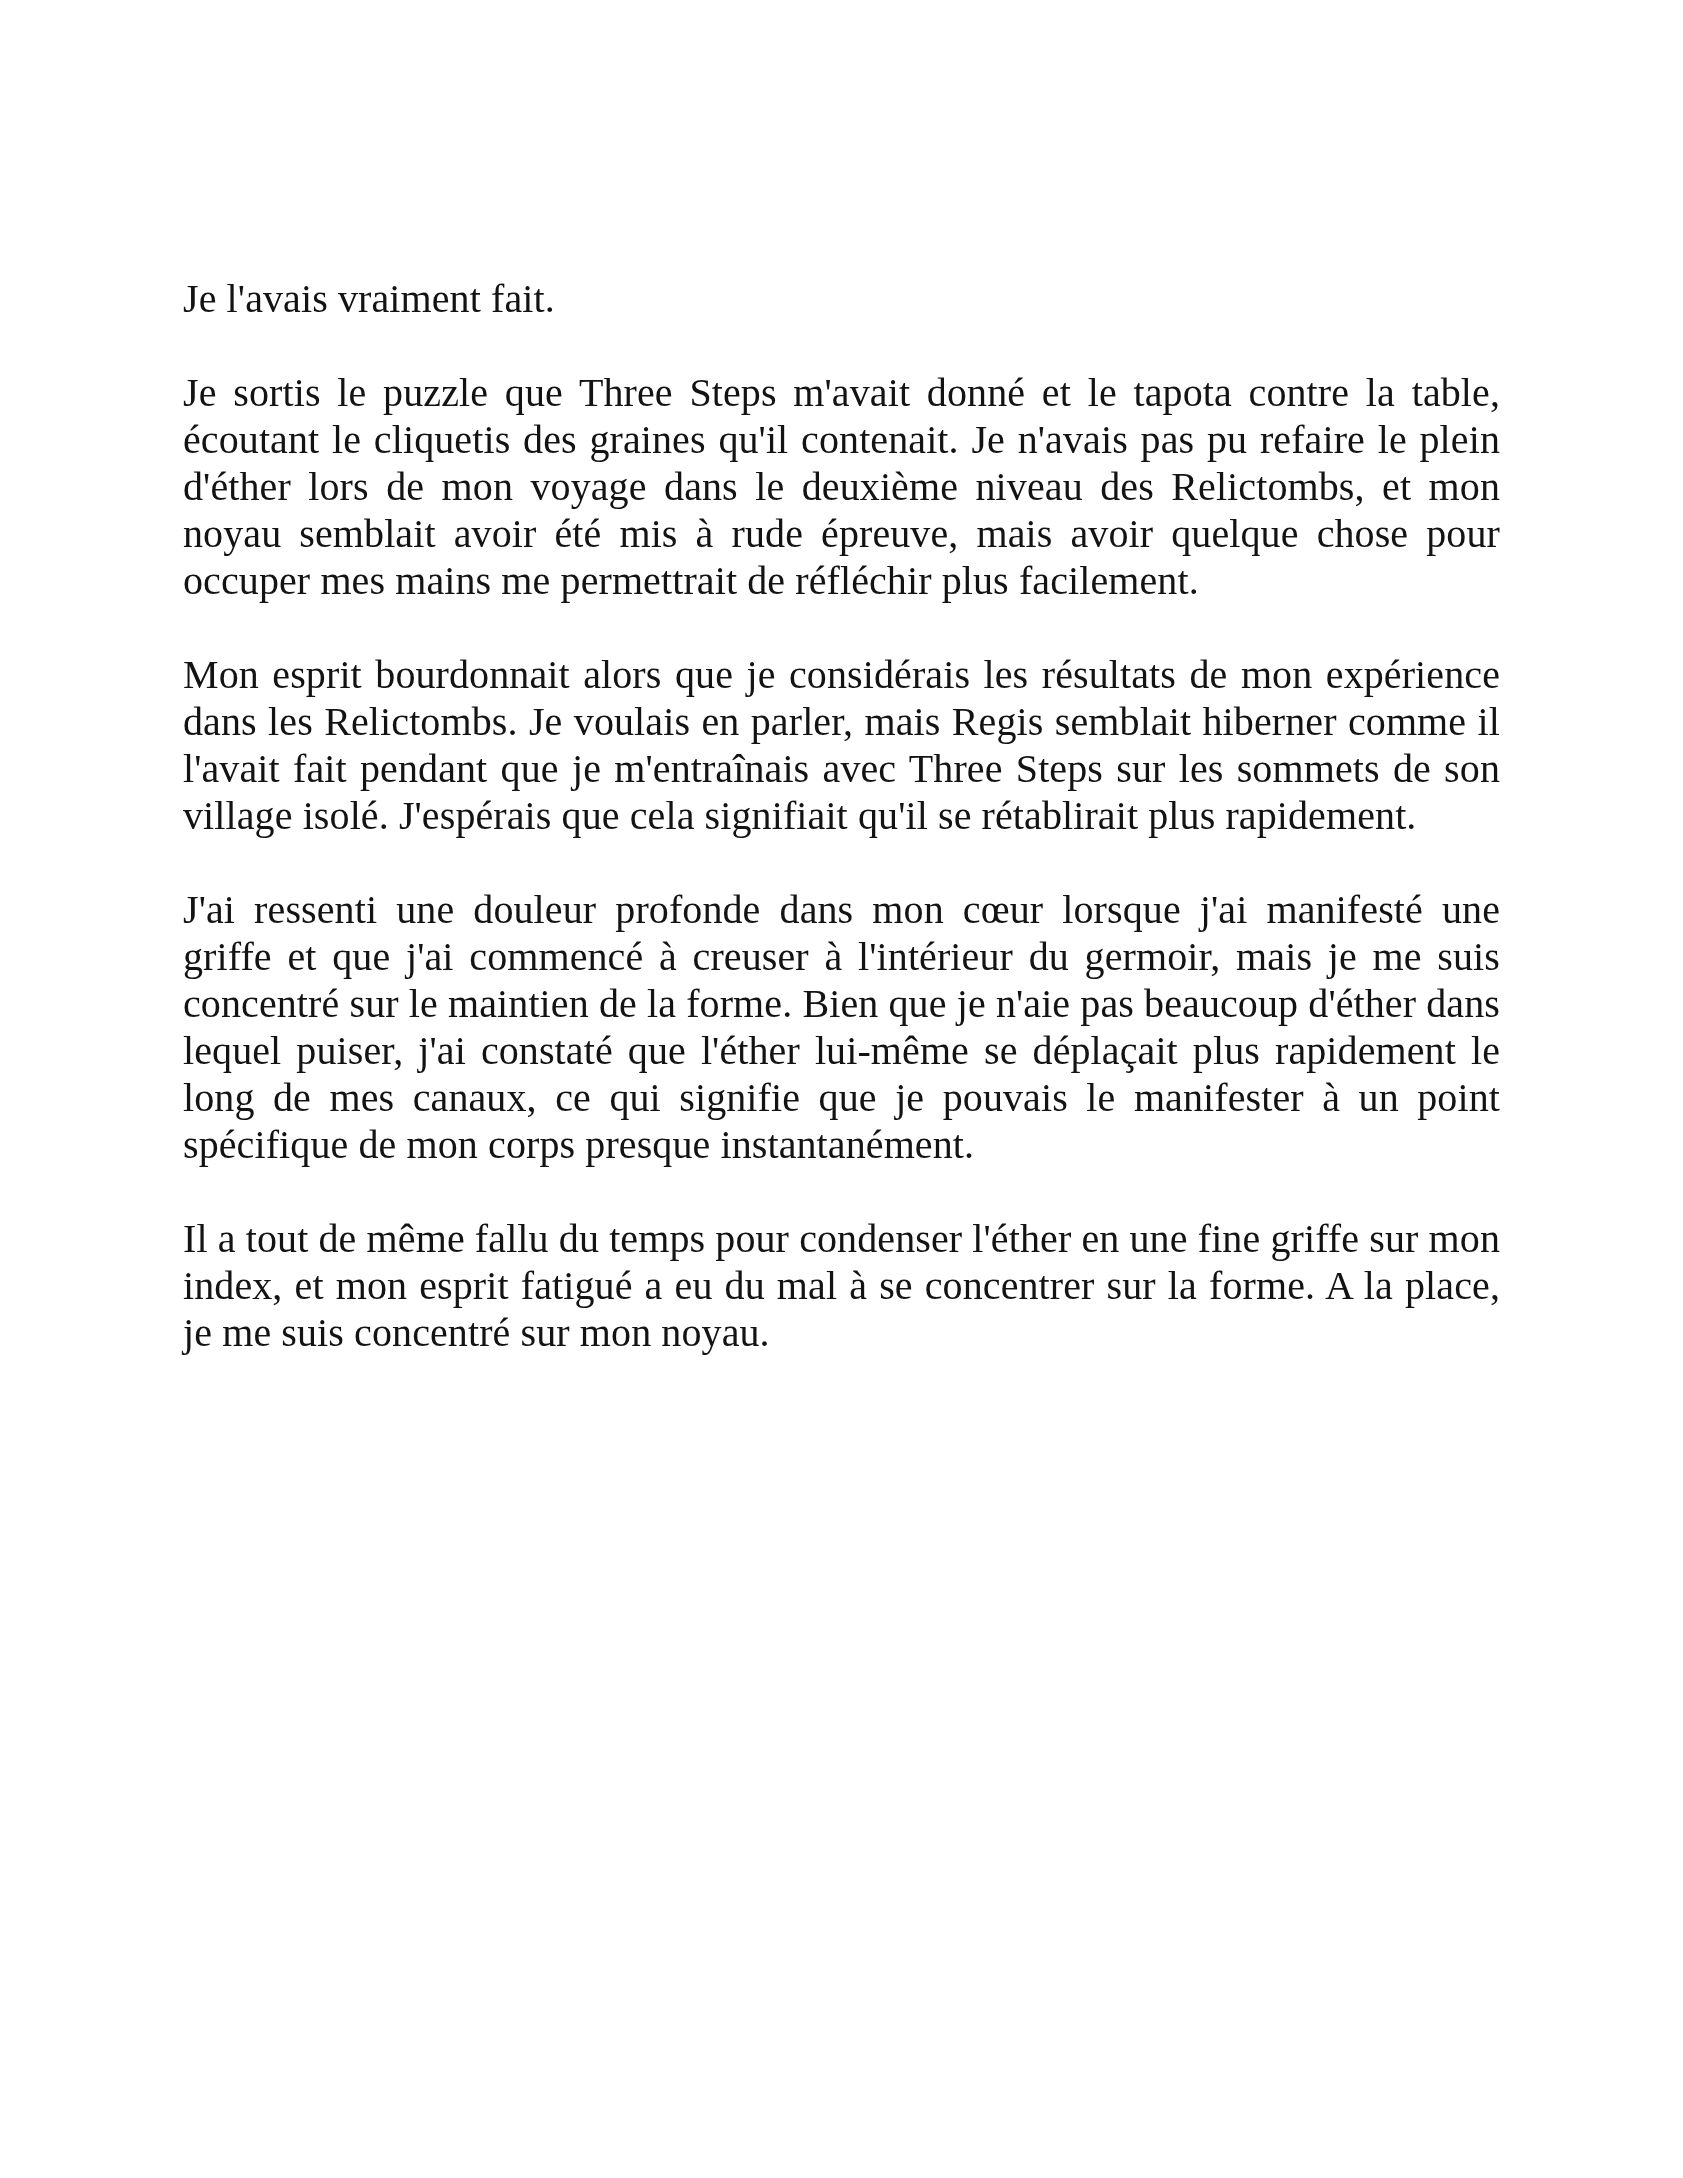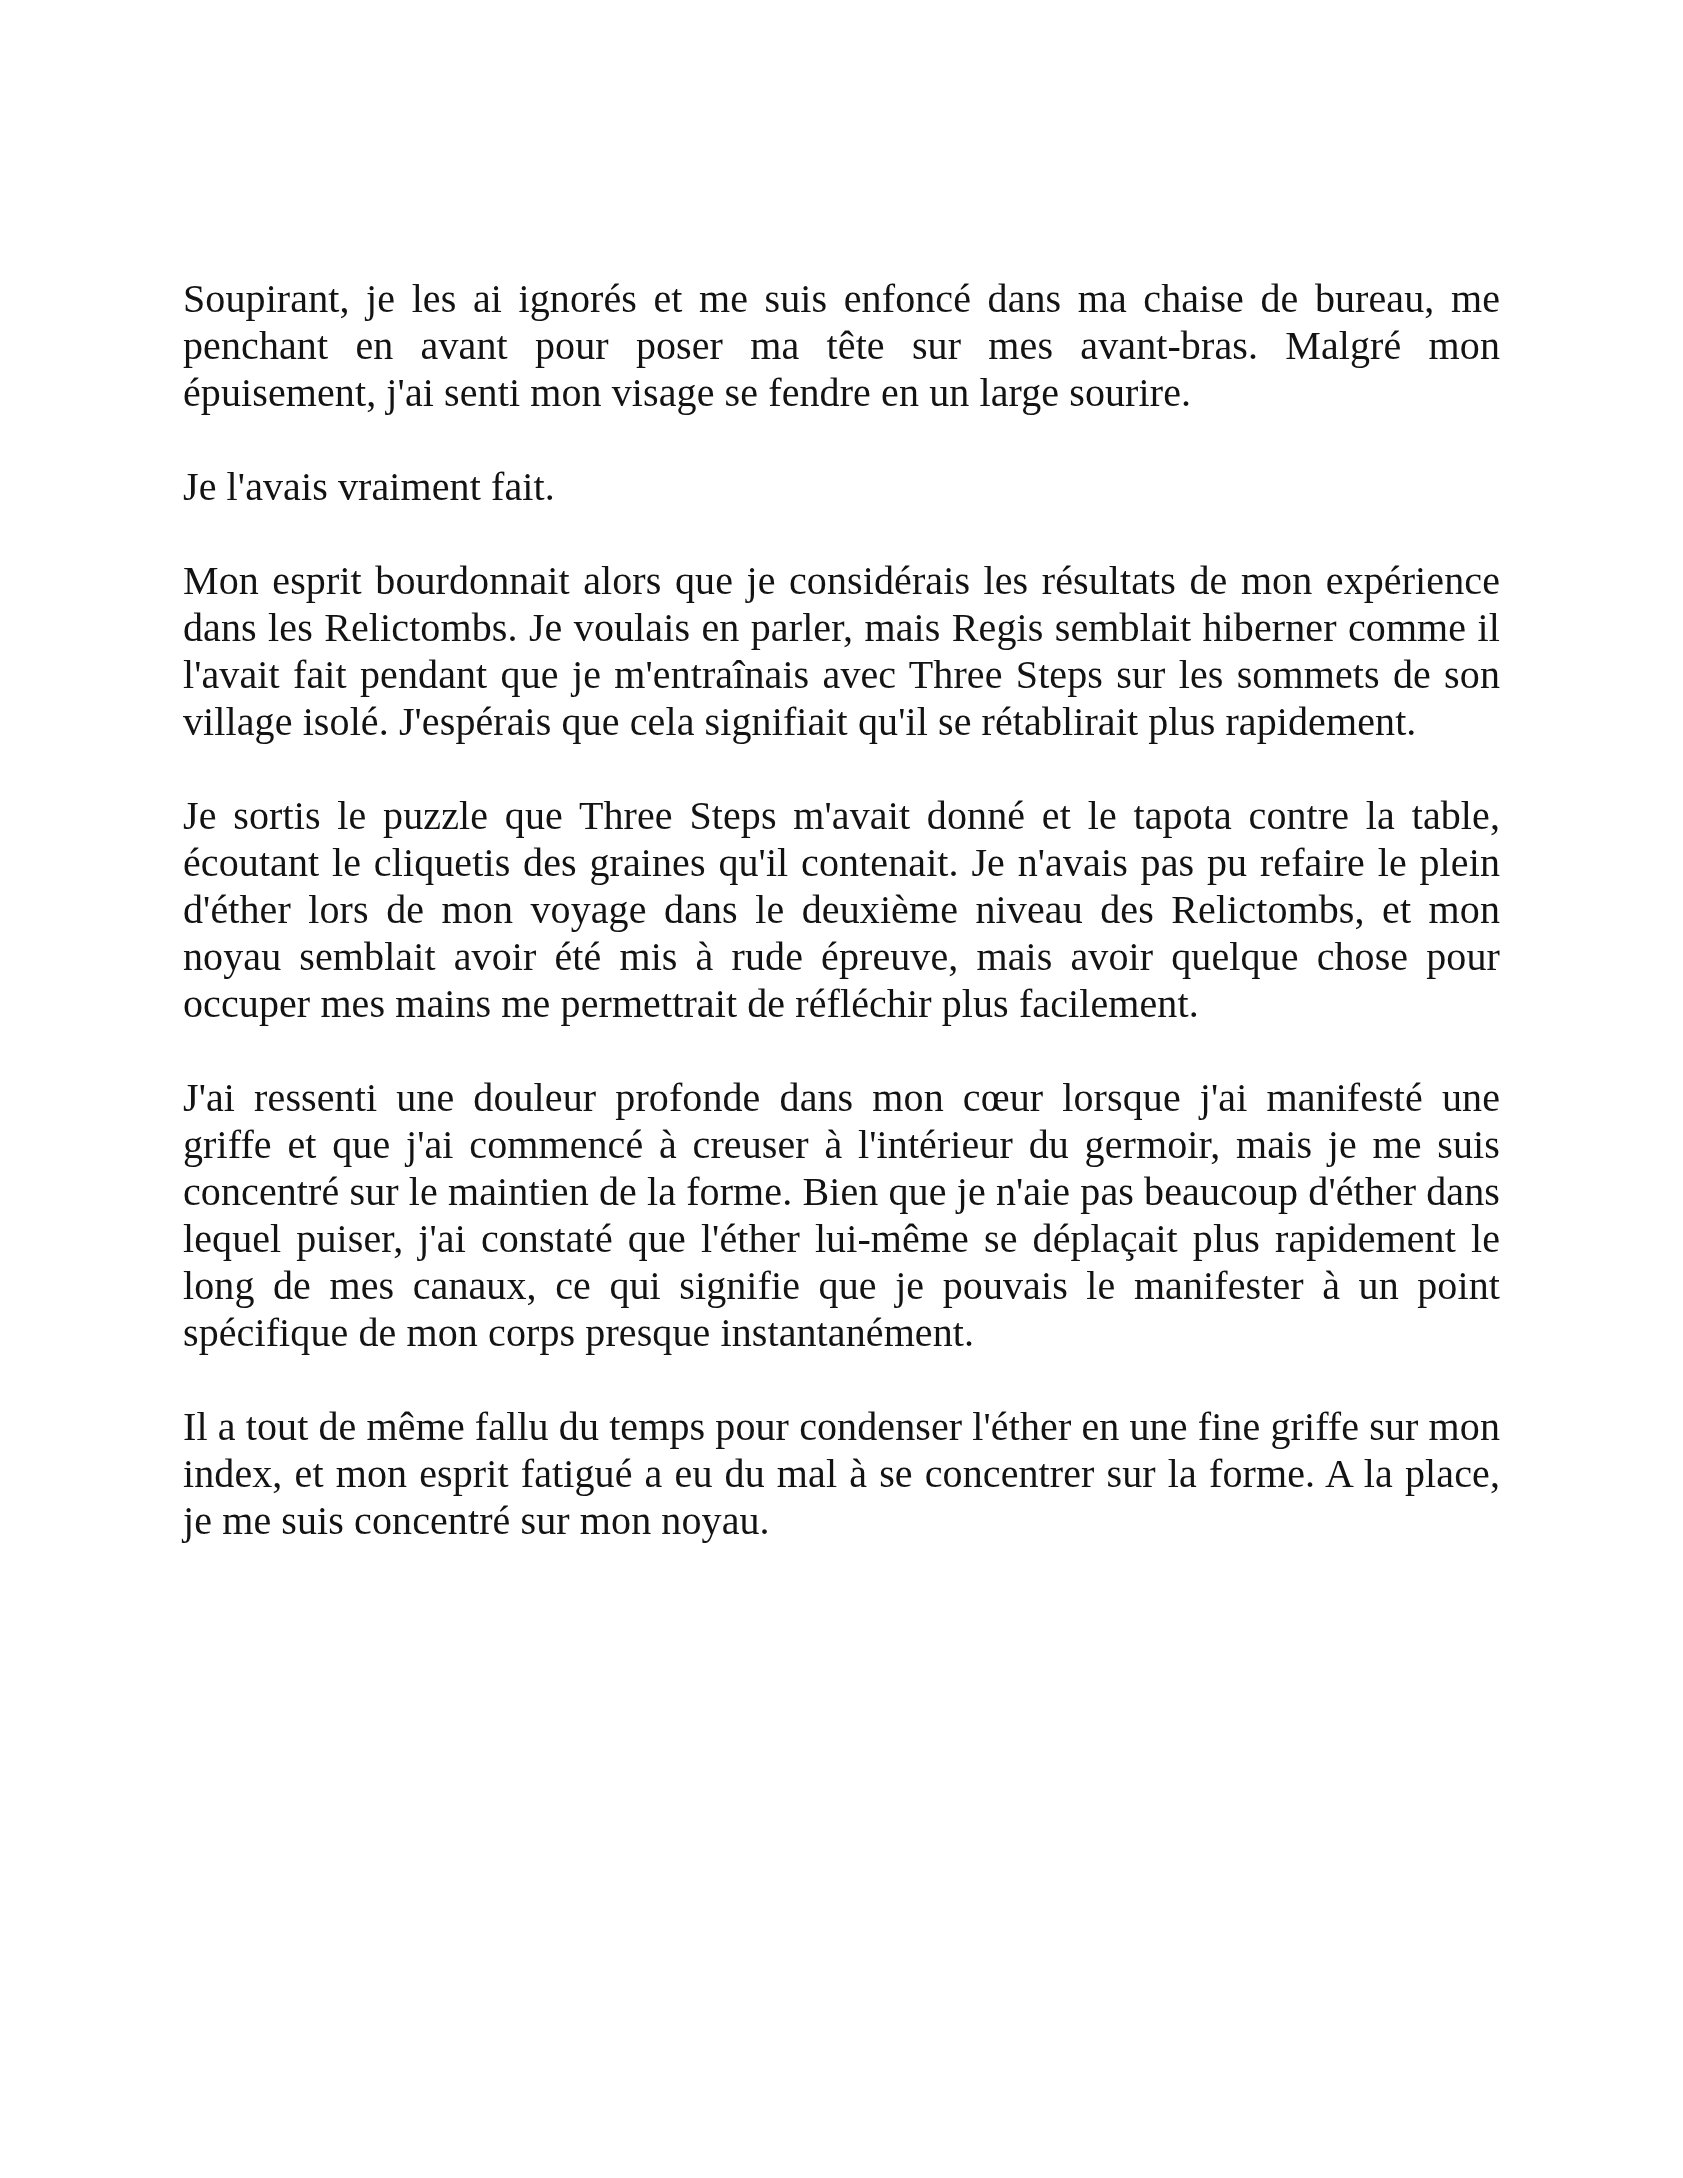--- a/index.html
+++ b/index.html
@@ -32,21 +32,20 @@
     }
     .text-block p:last-child {
       margin-bottom: 0;
     }
   </style>
 </head>
 <body>
 
 <div class="page">
   <div class="text-block">
-    <p>Soupirant, je les ai ignorés et me suis enfoncé dans ma chaise de bureau, me penchant en avant pour poser ma tête sur mes avant-bras. Malgré mon épuisement, j'ai senti mon visage se fendre en un large sourire.</p>
     <p>Je l'avais vraiment fait.</p>
+    <p>Je sortis le puzzle que Three Steps m'avait donné et le tapota contre la table, écoutant le cliquetis des graines qu'il contenait. Je n'avais pas pu refaire le plein d'éther lors de mon voyage dans le deuxième niveau des Relictombs, et mon noyau semblait avoir été mis à rude épreuve, mais avoir quelque chose pour occuper mes mains me permettrait de réfléchir plus facilement.</p>
     <p>Mon esprit bourdonnait alors que je considérais les résultats de mon expérience dans les Relictombs. Je voulais en parler, mais Regis semblait hiberner comme il l'avait fait pendant que je m'entraînais avec Three Steps sur les sommets de son village isolé. J'espérais que cela signifiait qu'il se rétablirait plus rapidement.</p>
-    <p>Je sortis le puzzle que Three Steps m'avait donné et le tapota contre la table, écoutant le cliquetis des graines qu'il contenait. Je n'avais pas pu refaire le plein d'éther lors de mon voyage dans le deuxième niveau des Relictombs, et mon noyau semblait avoir été mis à rude épreuve, mais avoir quelque chose pour occuper mes mains me permettrait de réfléchir plus facilement.</p>
     <p>J'ai ressenti une douleur profonde dans mon cœur lorsque j'ai manifesté une griffe et que j'ai commencé à creuser à l'intérieur du germoir, mais je me suis concentré sur le maintien de la forme. Bien que je n'aie pas beaucoup d'éther dans lequel puiser, j'ai constaté que l'éther lui-même se déplaçait plus rapidement le long de mes canaux, ce qui signifie que je pouvais le manifester à un point spécifique de mon corps presque instantanément.</p>
     <p>Il a tout de même fallu du temps pour condenser l'éther en une fine griffe sur mon index, et mon esprit fatigué a eu du mal à se concentrer sur la forme. A la place, je me suis concentré sur mon noyau.</p>
   </div>
 </div>
 
 
 </body></html>

